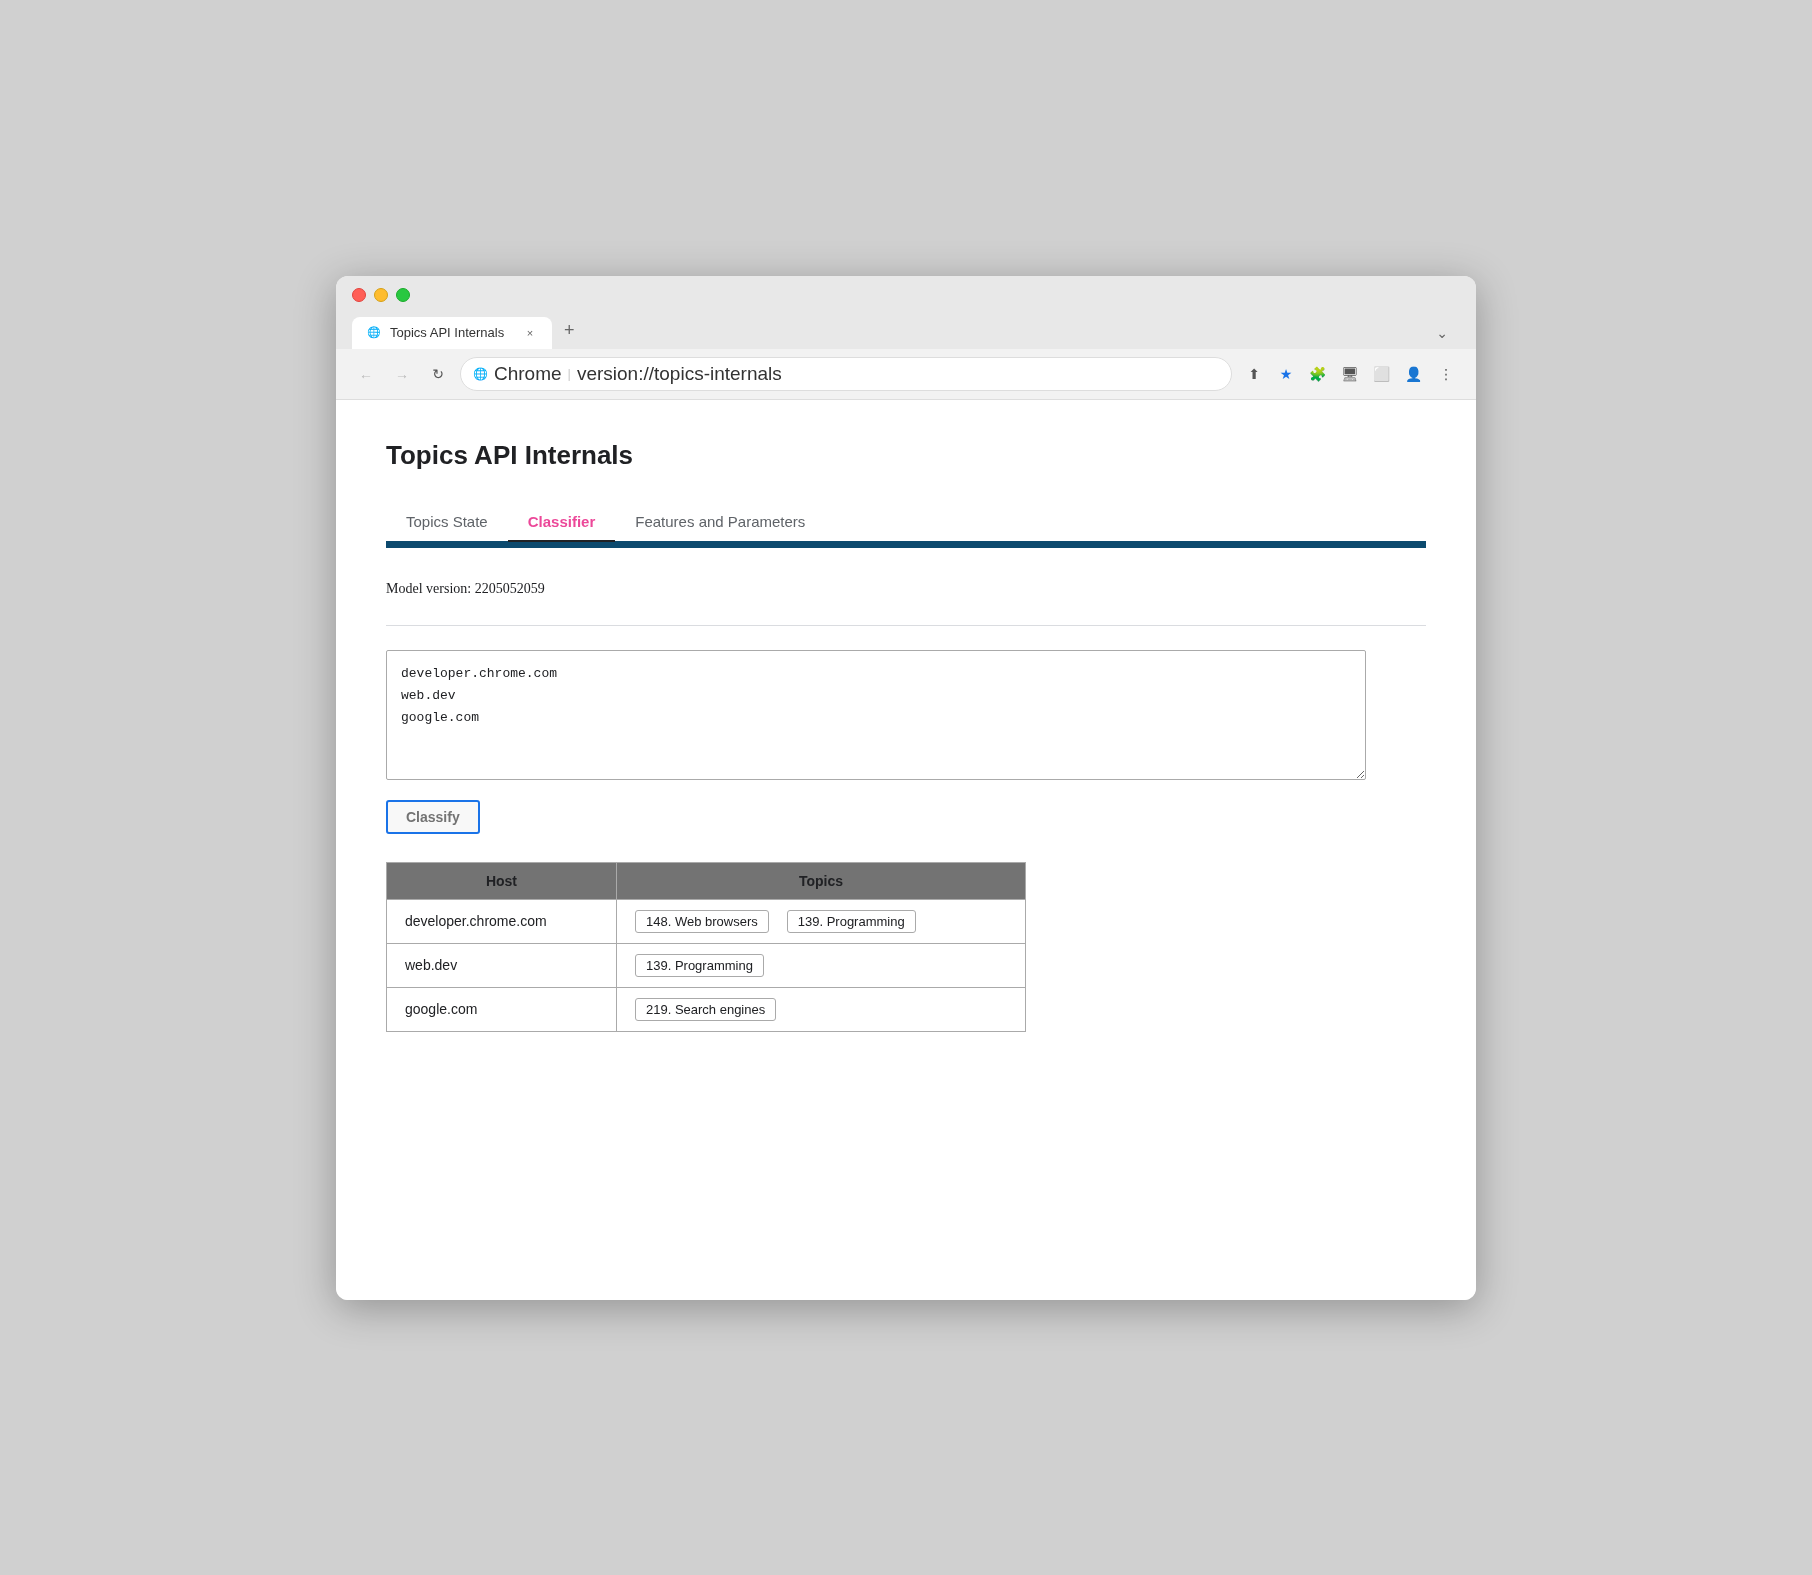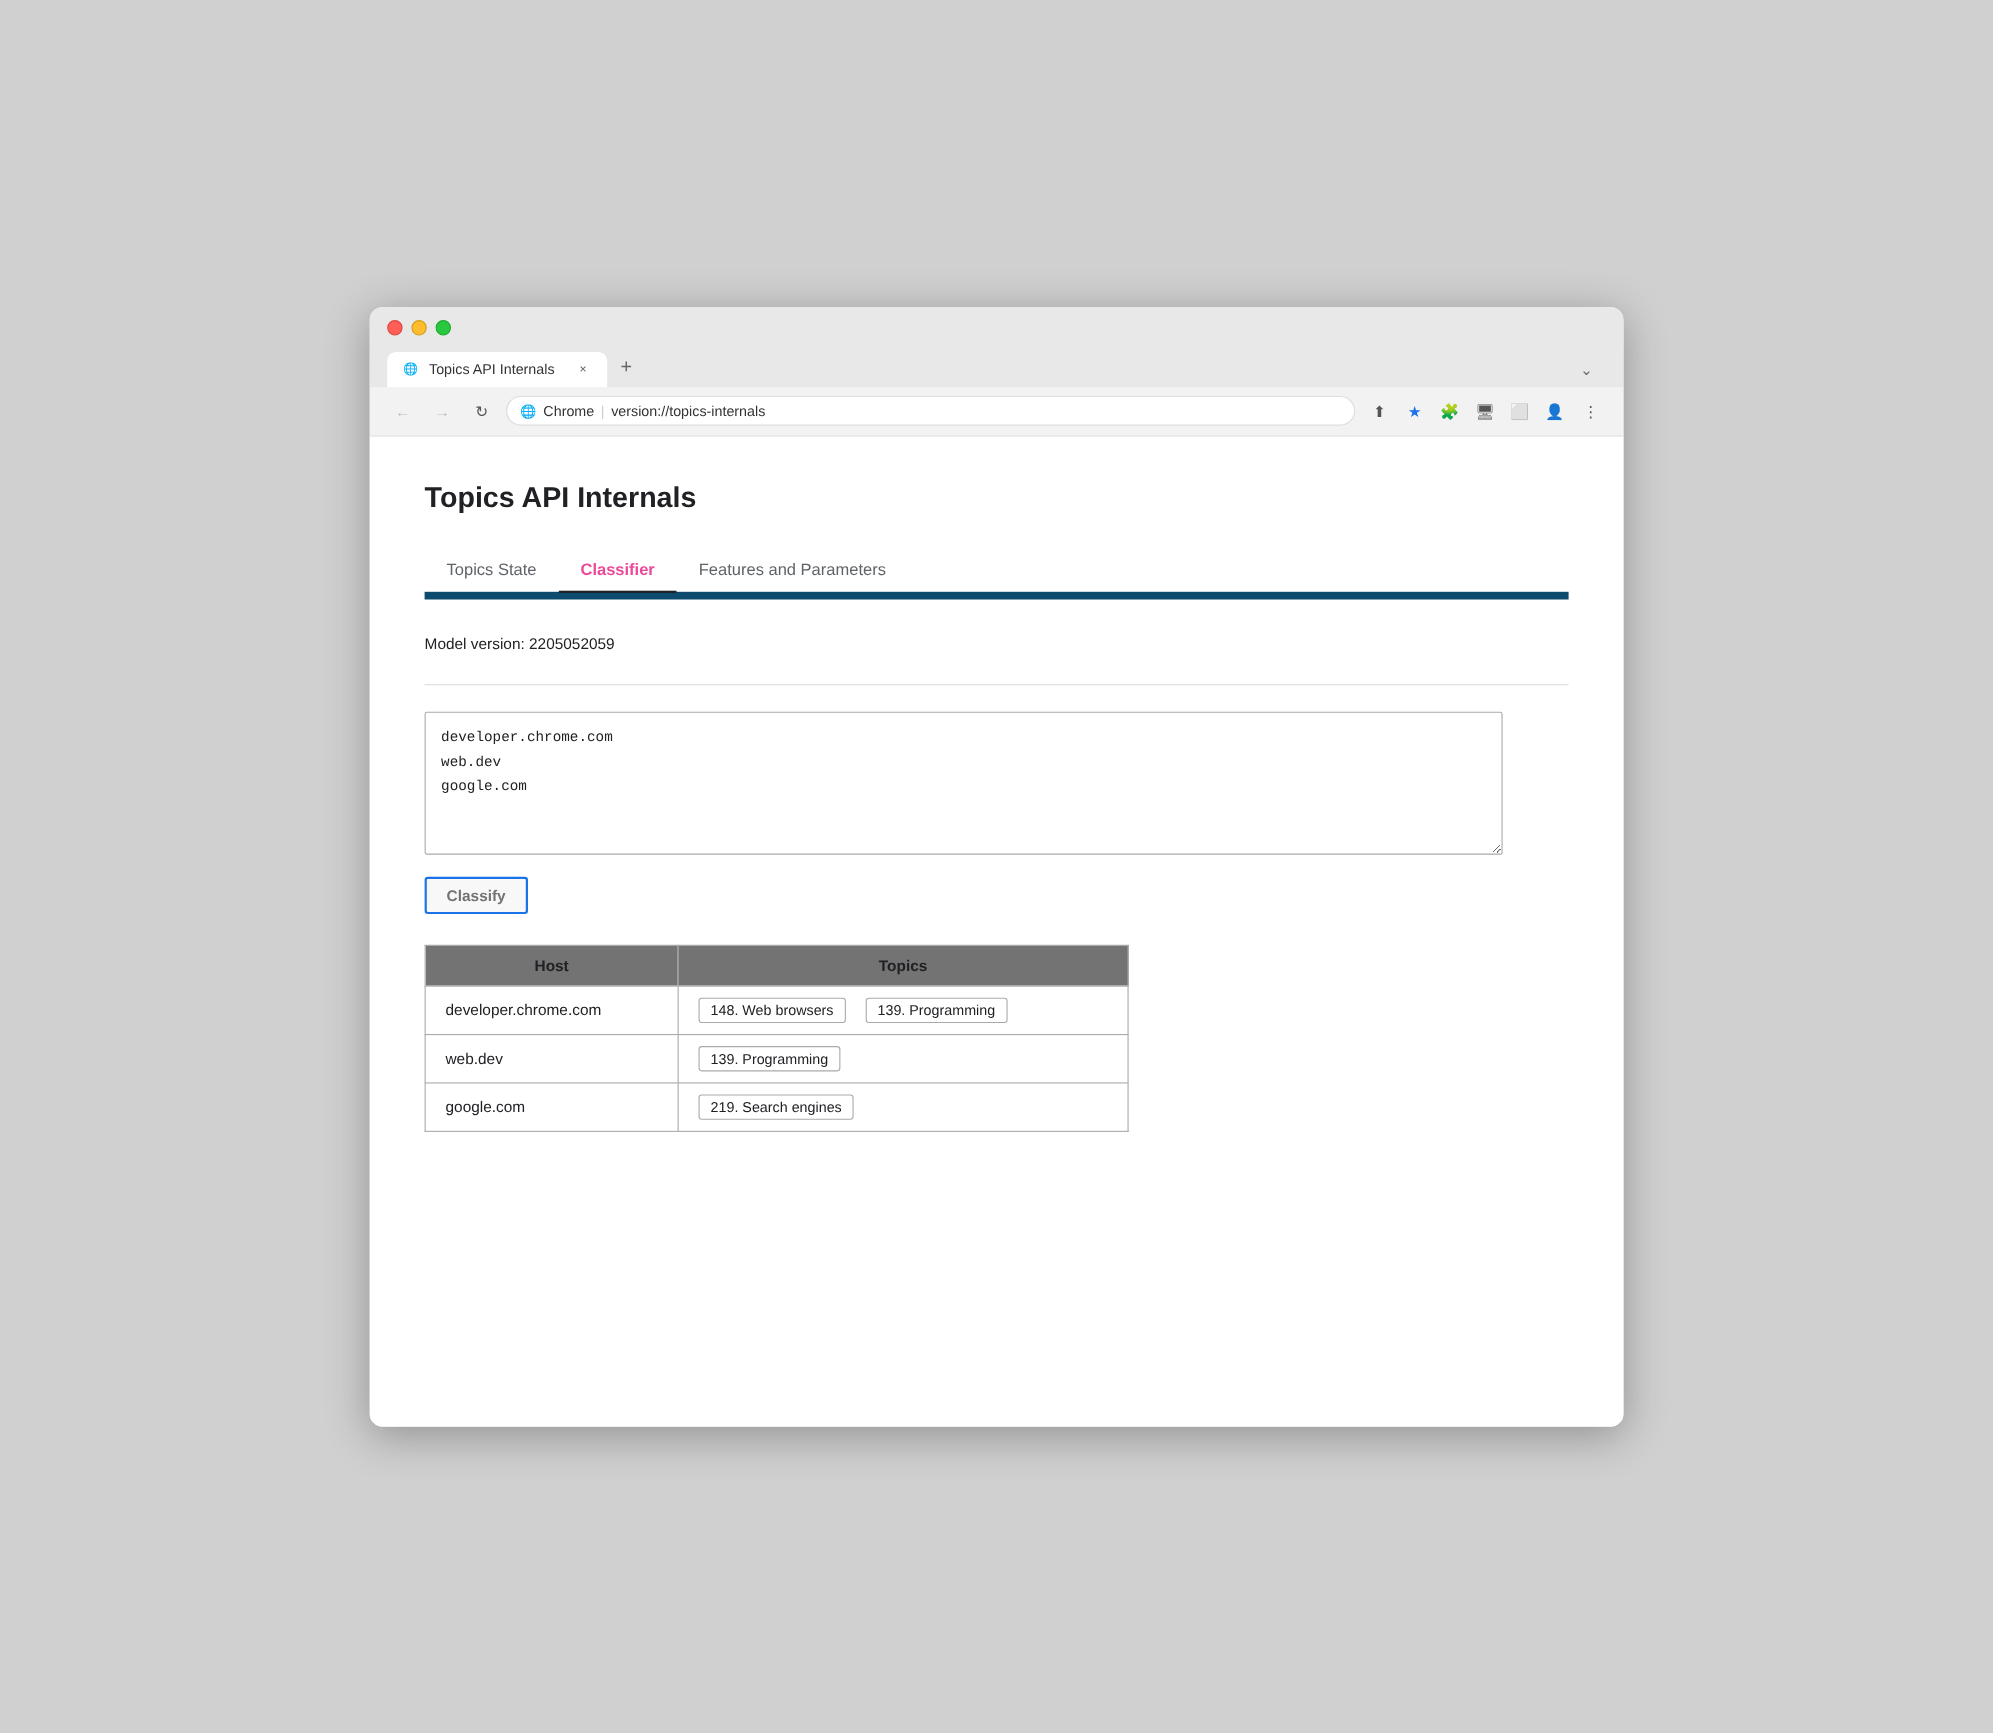--- a/index.html
+++ b/index.html
@@ -149,21 +149,21 @@
       font-size: 12px;
       color: #666;
     }
 
     .address-separator {
       color: #ccc;
     }
 
     .address-text {
       color: #333;
-      font-size: 13px;
+      font-size: 19px;
     }
 
     .nav-actions {
       display: flex;
       gap: 4px;
       align-items: center;
     }
 
     .nav-action-btn {
       width: 28px;
@@ -215,20 +215,21 @@
       font-weight: 700;
       border-bottom: 2px solid #202124;
     }
 
     
     .model-info {
       font-size: 14px;
       color: #202124;
       line-height: 1.8;
       margin-bottom: 24px;
+      font-family: Liberation Serif, serif;
     }
 
     .divider {
       border: none;
       border-top: 1px solid #dadce0;
       margin: 24px 0;
     }
 
     
     .classify-textarea {

